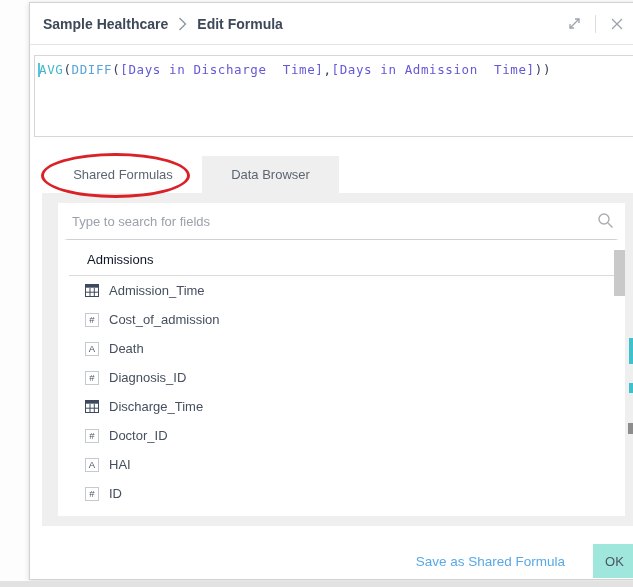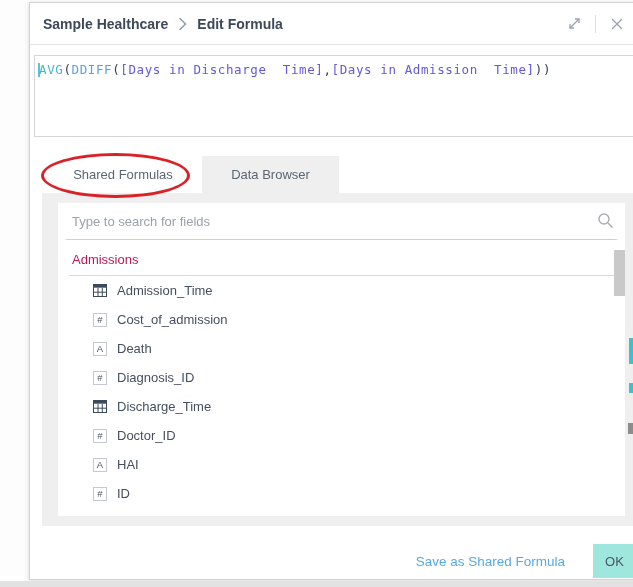--- a/index.html
+++ b/index.html
@@ -42,24 +42,24 @@
   .panel { position:absolute; left:12px; top:190px; width:595px; height:333px; background:#efefef; }
   .inner { position:absolute; left:16px; top:10px; width:567px; height:313px; background:#fff; overflow:hidden; }
 
   .search-row { position:relative; height:37px; border-bottom:1px solid #cfd0d2;border-radius:11px; }
   .search-row input { position:absolute; left:0; top:0; width:100%; height:100%; border:0; outline:0;
                       padding:0 36px 0 14px; font-size:13px; color:#454f5e;
                       font-family:"Liberation Sans", sans-serif; }
   .search-row input::placeholder { color:#9ba1ab; opacity:1; }
   .search-ico { position:absolute; right:11px; top:9px; }
 
-  .group-hdr { padding:12px 0 8px 14px; font-size:13px; color:#be185d; }
+  .group-hdr { padding:12px 0 8px 29px; font-size:13px; color:#0f172a; }
   .group-line { border-bottom:1px solid #d9dadc; margin-left:11px; }
 
-  .field-row { height:29px; display:flex; align-items:center; padding-left:35px; cursor:pointer; }
+  .field-row { height:29px; display:flex; align-items:center; padding-left:27px; cursor:pointer; }
   .f-ico { width:14px; height:14px; margin-right:10px; display:flex; align-items:center; justify-content:center; flex:none; }
   .glyph-box { width:14px; height:14px; border:1px solid #c6cad0; background:#fff; color:#4a5462;
                font-size:9.5px; line-height:12px; text-align:center; }
   .f-label { font-size:13px; color:#454f5e; }
 
   .scroll-thumb { position:absolute; right:0; top:47px; width:11px; height:46px; background:#c9c9c9; cursor:pointer; }
 
   
   .footer { position:absolute; right:4px; top:541px; display:flex; align-items:center; gap:28px; }
   .save-link { font-size:13.5px; color:#58a9e4; cursor:pointer; }

